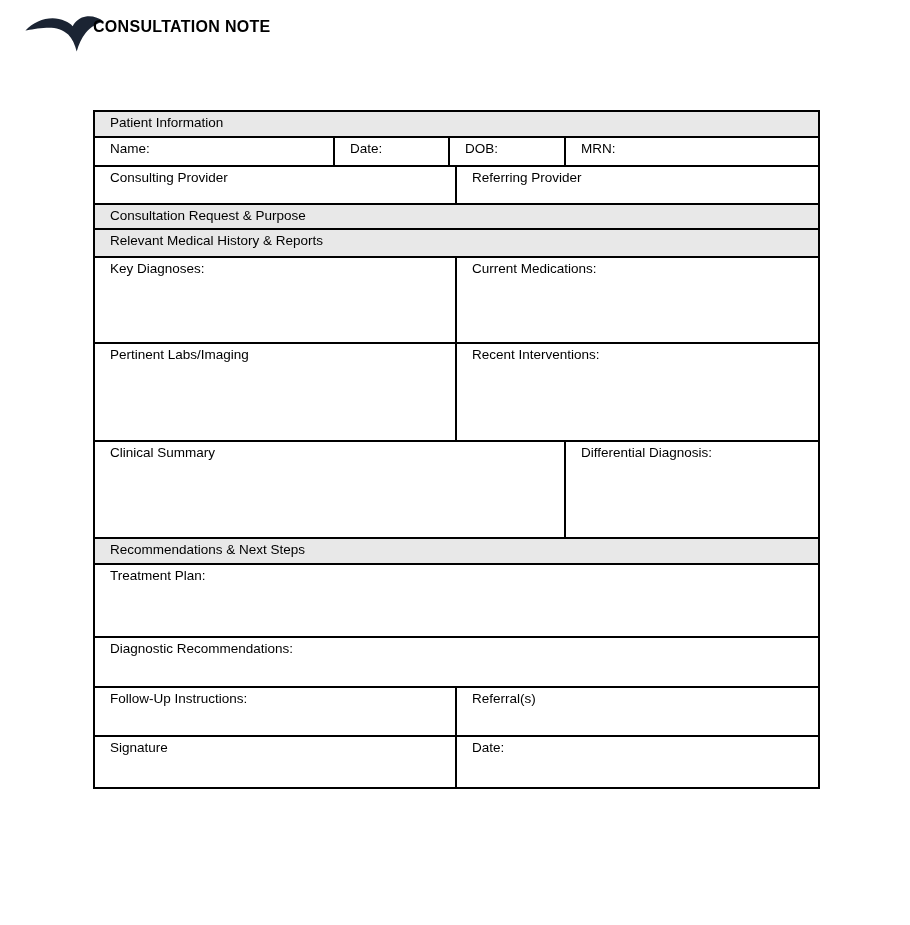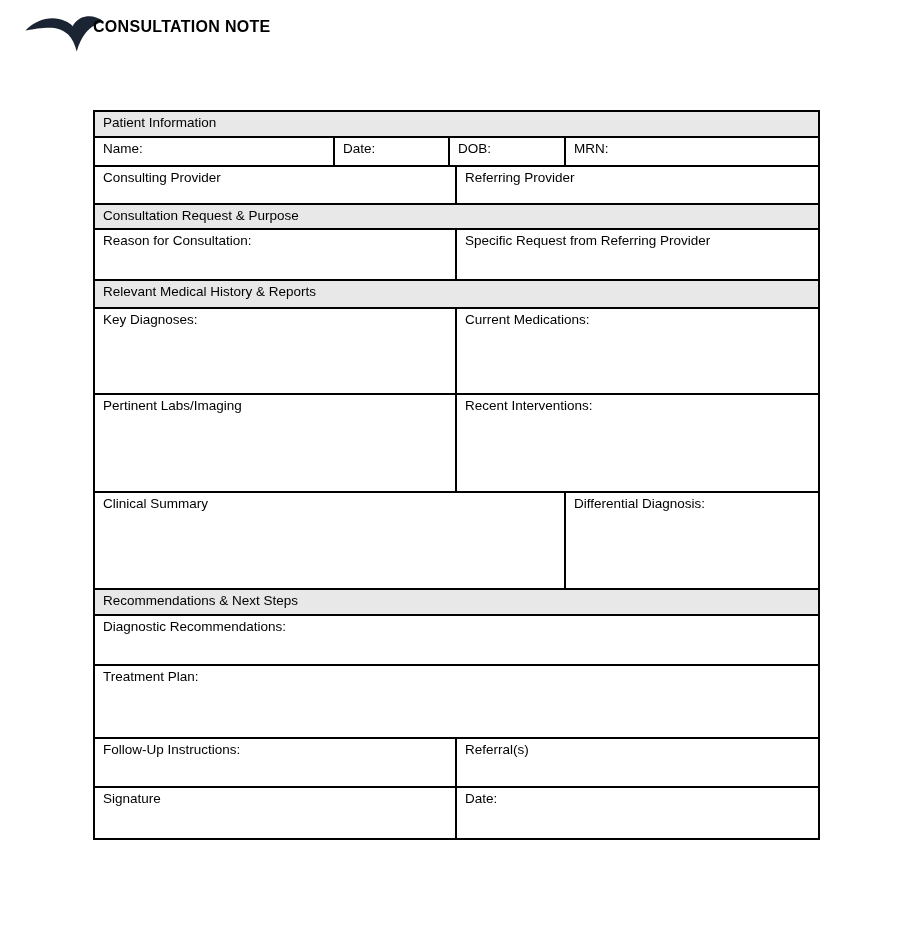--- a/index.html
+++ b/index.html
@@ -44,21 +44,21 @@
     position: absolute;
     left: 93px;
     top: 110px;
     width: 725px;
     border-collapse: collapse;
     table-layout: fixed;
   }
   table.form td {
     border: 2px solid var(--border, #000);
     vertical-align: top;
-    padding: 3px 4px 2px 8px;
+    padding: 3px 4px 2px 15px;
     font-size: 13.5px;
     line-height: 1.25;
     background: #ffffff;
     overflow: hidden;
   }
   tr.sect td {
     background: var(--section-header-bg, #e8e8e8);
   }
   .lbl { display: inline-block; }
 </style>
@@ -115,28 +115,20 @@
       </td>
       <td colspan="2">
         <span class="lbl">Referring Provider</span>
       </td>
     </tr>
     <tr class="sect" style="height:25px">
       <td colspan="5">
         <span class="lbl">Consultation Request &amp; Purpose</span>
       </td>
     </tr>
-    <tr style="height:51px">
-      <td colspan="3">
-        <span class="lbl">Reason for Consultation:</span>
-      </td>
-      <td colspan="2">
-        <span class="lbl">Specific Request from Referring Provider</span>
-      </td>
-    </tr>
     <tr class="sect" style="height:28px">
       <td colspan="5">
         <span class="lbl">Relevant Medical History &amp; Reports</span>
       </td>
     </tr>
     <tr style="height:86px">
       <td colspan="3">
         <span class="lbl">Key Diagnoses:</span>
       </td>
       <td colspan="2">
@@ -157,28 +149,28 @@
       </td>
       <td>
         <span class="lbl">Differential Diagnosis:</span>
       </td>
     </tr>
     <tr class="sect" style="height:26px">
       <td colspan="5">
         <span class="lbl">Recommendations &amp; Next Steps</span>
       </td>
     </tr>
+    <tr style="height:73px">
+      <td colspan="5">
+        <span class="lbl">Treatment Plan:</span>
+      </td>
+    </tr>
     <tr style="height:50px">
       <td colspan="5">
         <span class="lbl">Diagnostic Recommendations:</span>
-      </td>
-    </tr>
-    <tr style="height:73px">
-      <td colspan="5">
-        <span class="lbl">Treatment Plan:</span>
       </td>
     </tr>
     <tr style="height:49px">
       <td colspan="3">
         <span class="lbl">Follow-Up Instructions:</span>
       </td>
       <td colspan="2">
         <span class="lbl">Referral(s)</span>
       </td>
     </tr>

